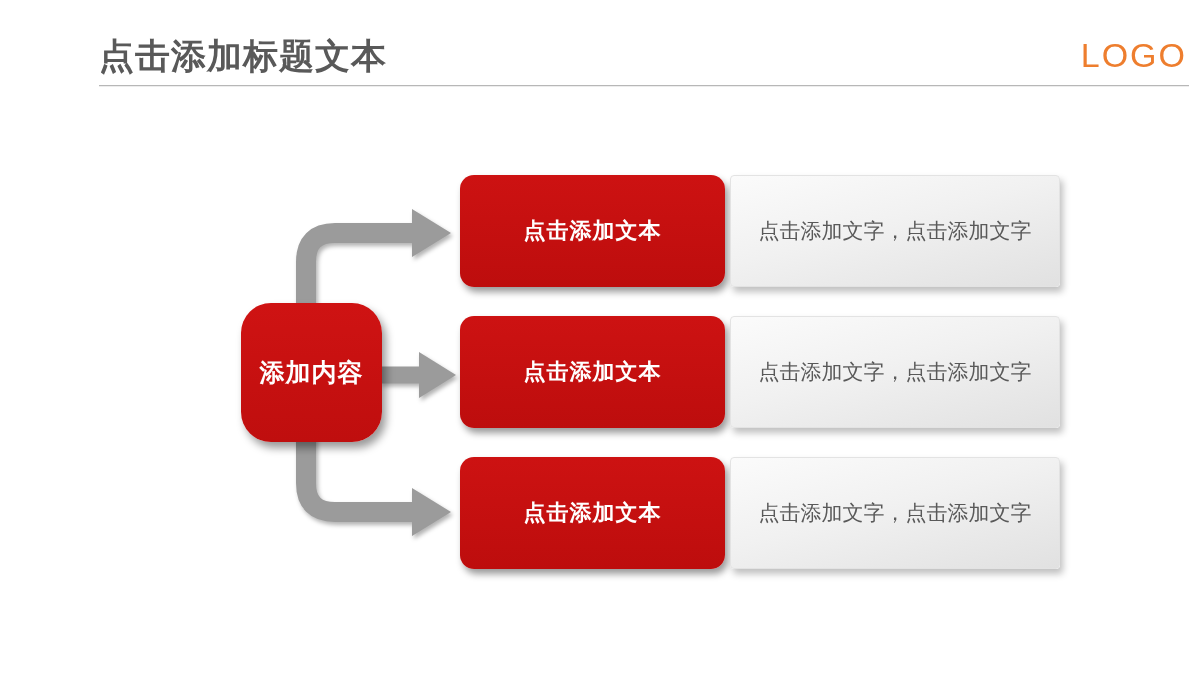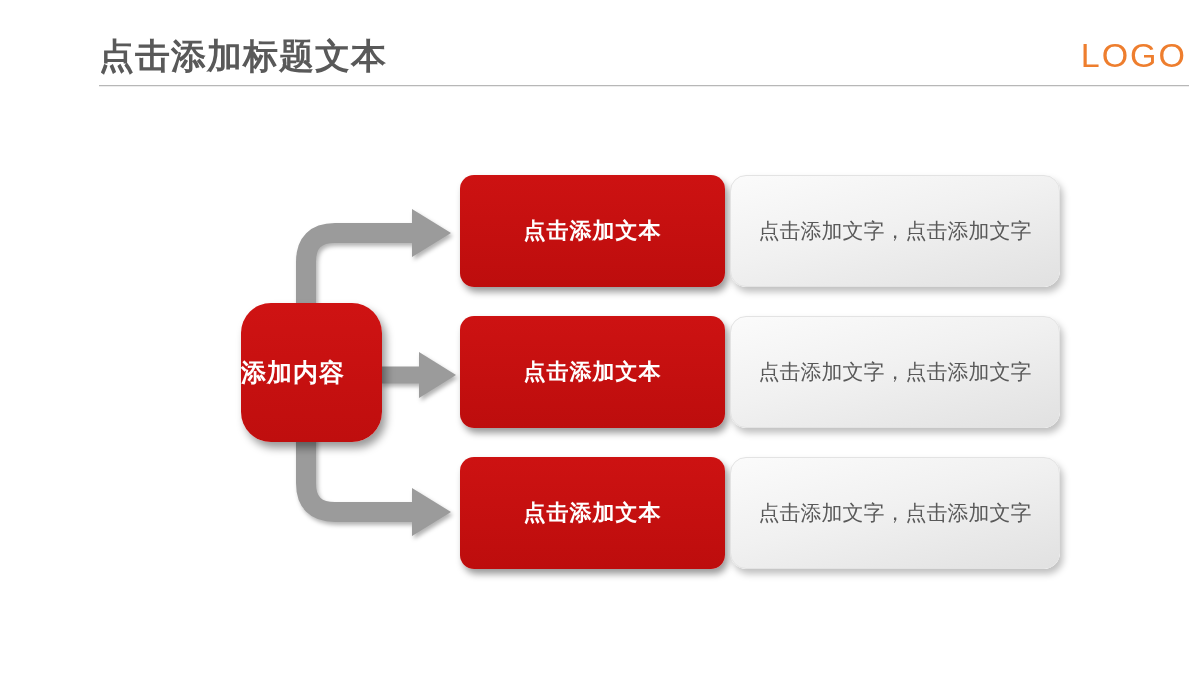--- a/index.html
+++ b/index.html
@@ -44,21 +44,21 @@
   .connectors .head { fill:#9b9b9b; }
   .connectors g { filter:drop-shadow(2px 3px 2px rgba(0,0,0,0.30)); }
 
   
   .center-node {
     position:absolute; left:197px; top:303px;
     width:141px; height:139px;
     border-radius:30px;
     background:linear-gradient(180deg,#cf1313 0%,#bf0e0e 100%);
     box-shadow:4px 6px 9px rgba(0,0,0,0.40);
-    display:flex; align-items:center; justify-content:flex-start;
+    display:flex; align-items:center; justify-content:center;
   }
   .center-node span {
     color:#ffffff; font-size:25px; font-weight:bold; letter-spacing:1px;
   }
 
   
   .row {
     position:absolute; left:416px;
     height:112px; display:flex; gap:5px;
   }
@@ -72,21 +72,21 @@
     background:linear-gradient(180deg,#cd1212 0%,#bd0d0d 100%);
     box-shadow:3px 5px 7px rgba(0,0,0,0.40);
     display:flex; align-items:center; justify-content:center;
   }
   .red-box span {
     color:#ffffff; font-size:22px; font-weight:bold; letter-spacing:1px;
   }
 
   .gray-box {
     width:330px; height:112px;
-    border-radius:16px;
+    border-radius:4px;
     background:linear-gradient(165deg,#fbfbfb 0%,#f1f1f1 45%,#e1e1e1 100%);
     border:1px solid #e3e3e3;
     box-shadow:3px 5px 7px rgba(0,0,0,0.25);
     display:flex; align-items:center; justify-content:center;
   }
   .gray-box span {
     color:#595959; font-size:21px;
   }
 </style>
 </head>

